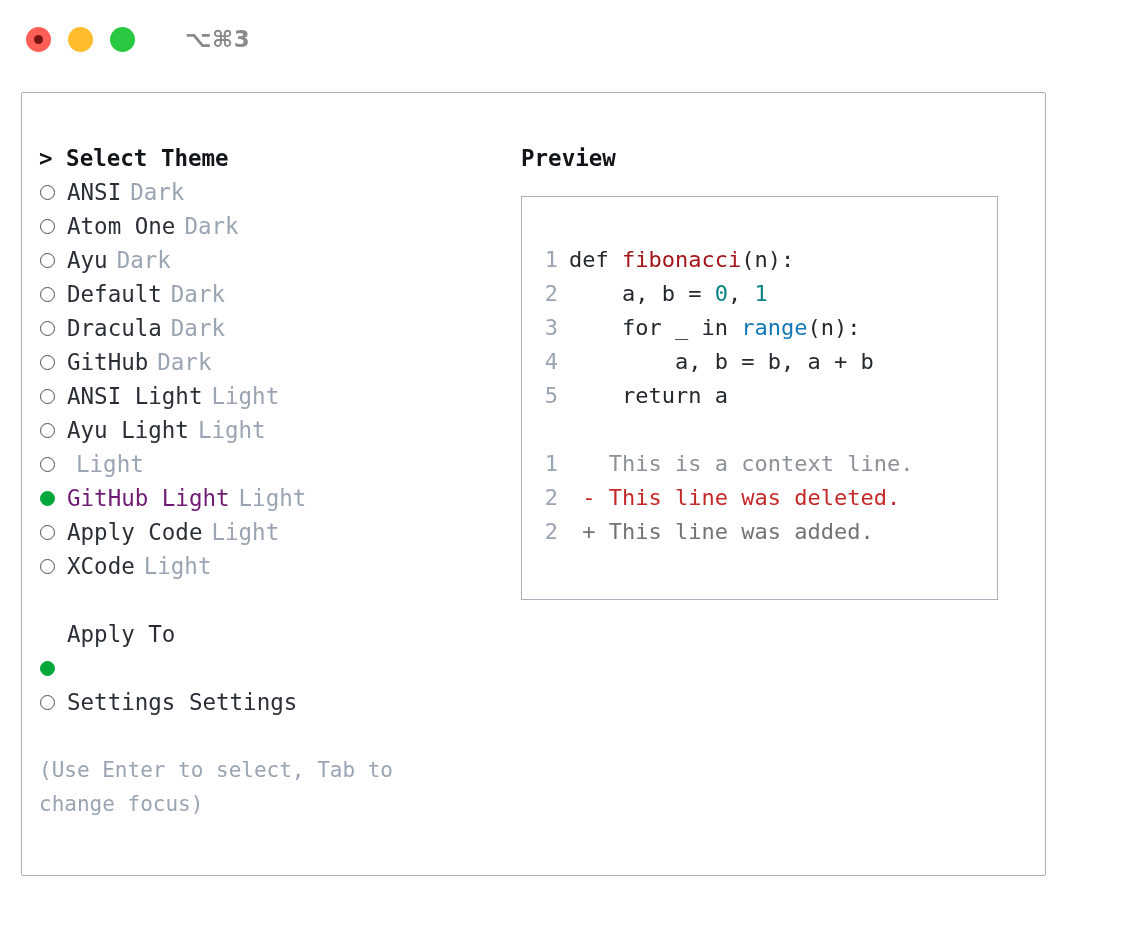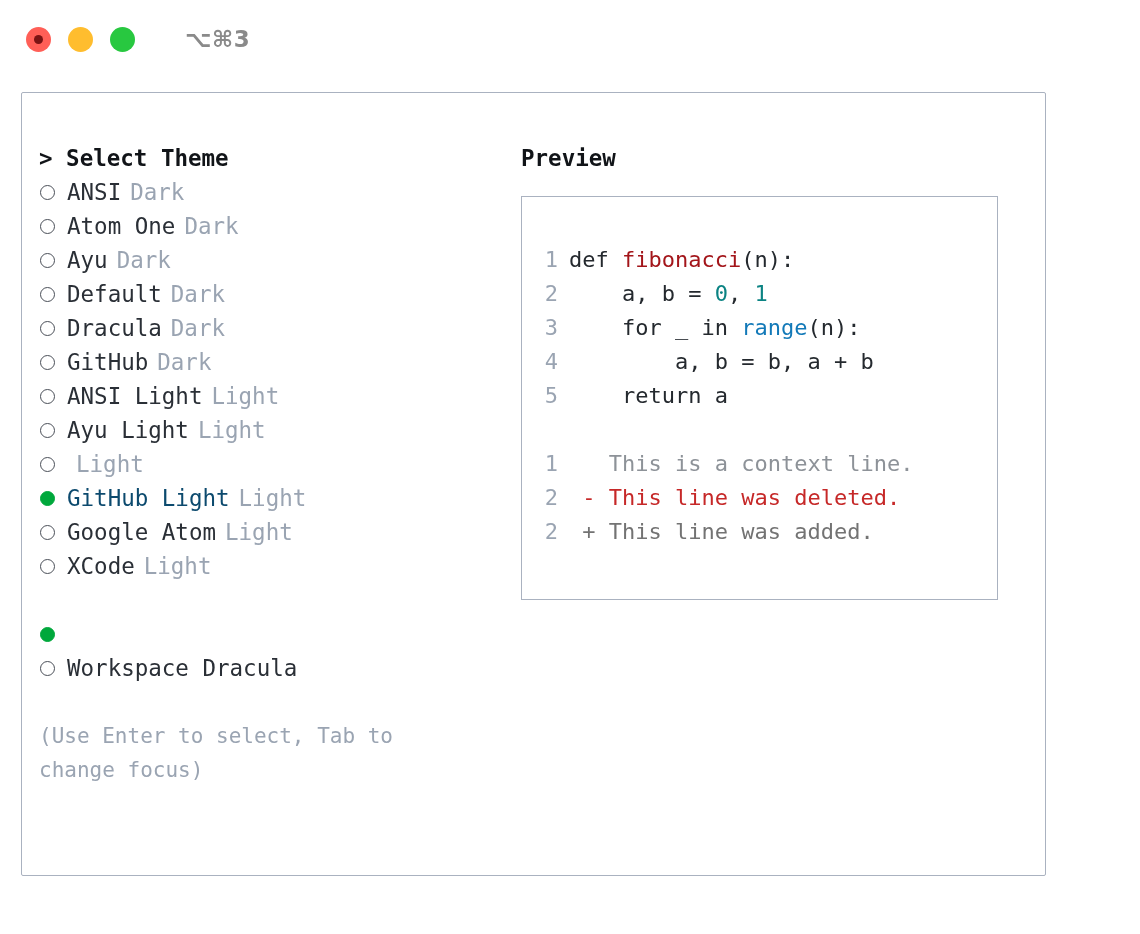--- a/index.html
+++ b/index.html
@@ -127,21 +127,21 @@
   .bullet.hollow {
     border: 1.7px solid #4a4f58;
     background: transparent;
   }
   .bullet.filled {
     background: #00a83c;
     border: 1.7px solid #00a83c;
   }
 
   .opt-label { color: #2a2f36; }
-  .opt-label.selected { color: #0c4a6e; }
+  .opt-label.selected { color: #701a75; }
   .opt-suffix { color: #9aa4b2; margin-left: 9px; text-align: right; }
 
   .section-head {
     font-size: 22.5px;
     color: #2a2f36;
     line-height: 34px;
     height: 34px;
     padding-left: 28px;
     white-space: pre;
   }
@@ -236,30 +236,31 @@
               <div class="opt-row"><span class="bullet hollow"></span><span class="opt-label">ANSI</span><span class="opt-suffix">Dark</span></div>
               <div class="opt-row"><span class="bullet hollow"></span><span class="opt-label">Atom One</span><span class="opt-suffix">Dark</span></div>
               <div class="opt-row"><span class="bullet hollow"></span><span class="opt-label">Ayu</span><span class="opt-suffix">Dark</span></div>
               <div class="opt-row"><span class="bullet hollow"></span><span class="opt-label">Default</span><span class="opt-suffix">Dark</span></div>
               <div class="opt-row"><span class="bullet hollow"></span><span class="opt-label">Dracula</span><span class="opt-suffix">Dark</span></div>
               <div class="opt-row"><span class="bullet hollow"></span><span class="opt-label">GitHub</span><span class="opt-suffix">Dark</span></div>
               <div class="opt-row"><span class="bullet hollow"></span><span class="opt-label">ANSI Light</span><span class="opt-suffix">Light</span></div>
               <div class="opt-row"><span class="bullet hollow"></span><span class="opt-label">Ayu Light</span><span class="opt-suffix">Light</span></div>
               <div class="opt-row"><span class="bullet hollow"></span><span class="opt-suffix">Light</span></div>
               <div class="opt-row"><span class="bullet filled"></span><span class="opt-label selected">GitHub Light</span><span class="opt-suffix">Light</span></div>
-              <div class="opt-row"><span class="bullet hollow"></span><span class="opt-label">Google Atom</span><span class="opt-suffix">Light</span></div>
+              <div class="opt-row"><span class="bullet hollow"></span><span class="opt-label">Apply Code</span><span class="opt-suffix">Light</span></div>
               <div class="opt-row"><span class="bullet hollow"></span><span class="opt-label">XCode</span><span class="opt-suffix">Light</span></div>
             </div>
 
           <div class="spacer-row"></div>
 
+          <div class="section-head">Apply To</div>
 
           <div id="apply-list">
               <div class="opt-row"><span class="bullet filled"></span></div>
-              <div class="opt-row"><span class="bullet hollow"></span><span class="opt-label">Workspace Dracula</span></div>
+              <div class="opt-row"><span class="bullet hollow"></span><span class="opt-label">Settings Settings</span></div>
             </div>
 
           <div class="hint">(Use Enter to select, Tab to change focus)</div>
         </div>
 
         <div class="col-right">
           <div class="preview-title">Preview</div>
 
           <div class="preview-box">
             <div id="code-block">

